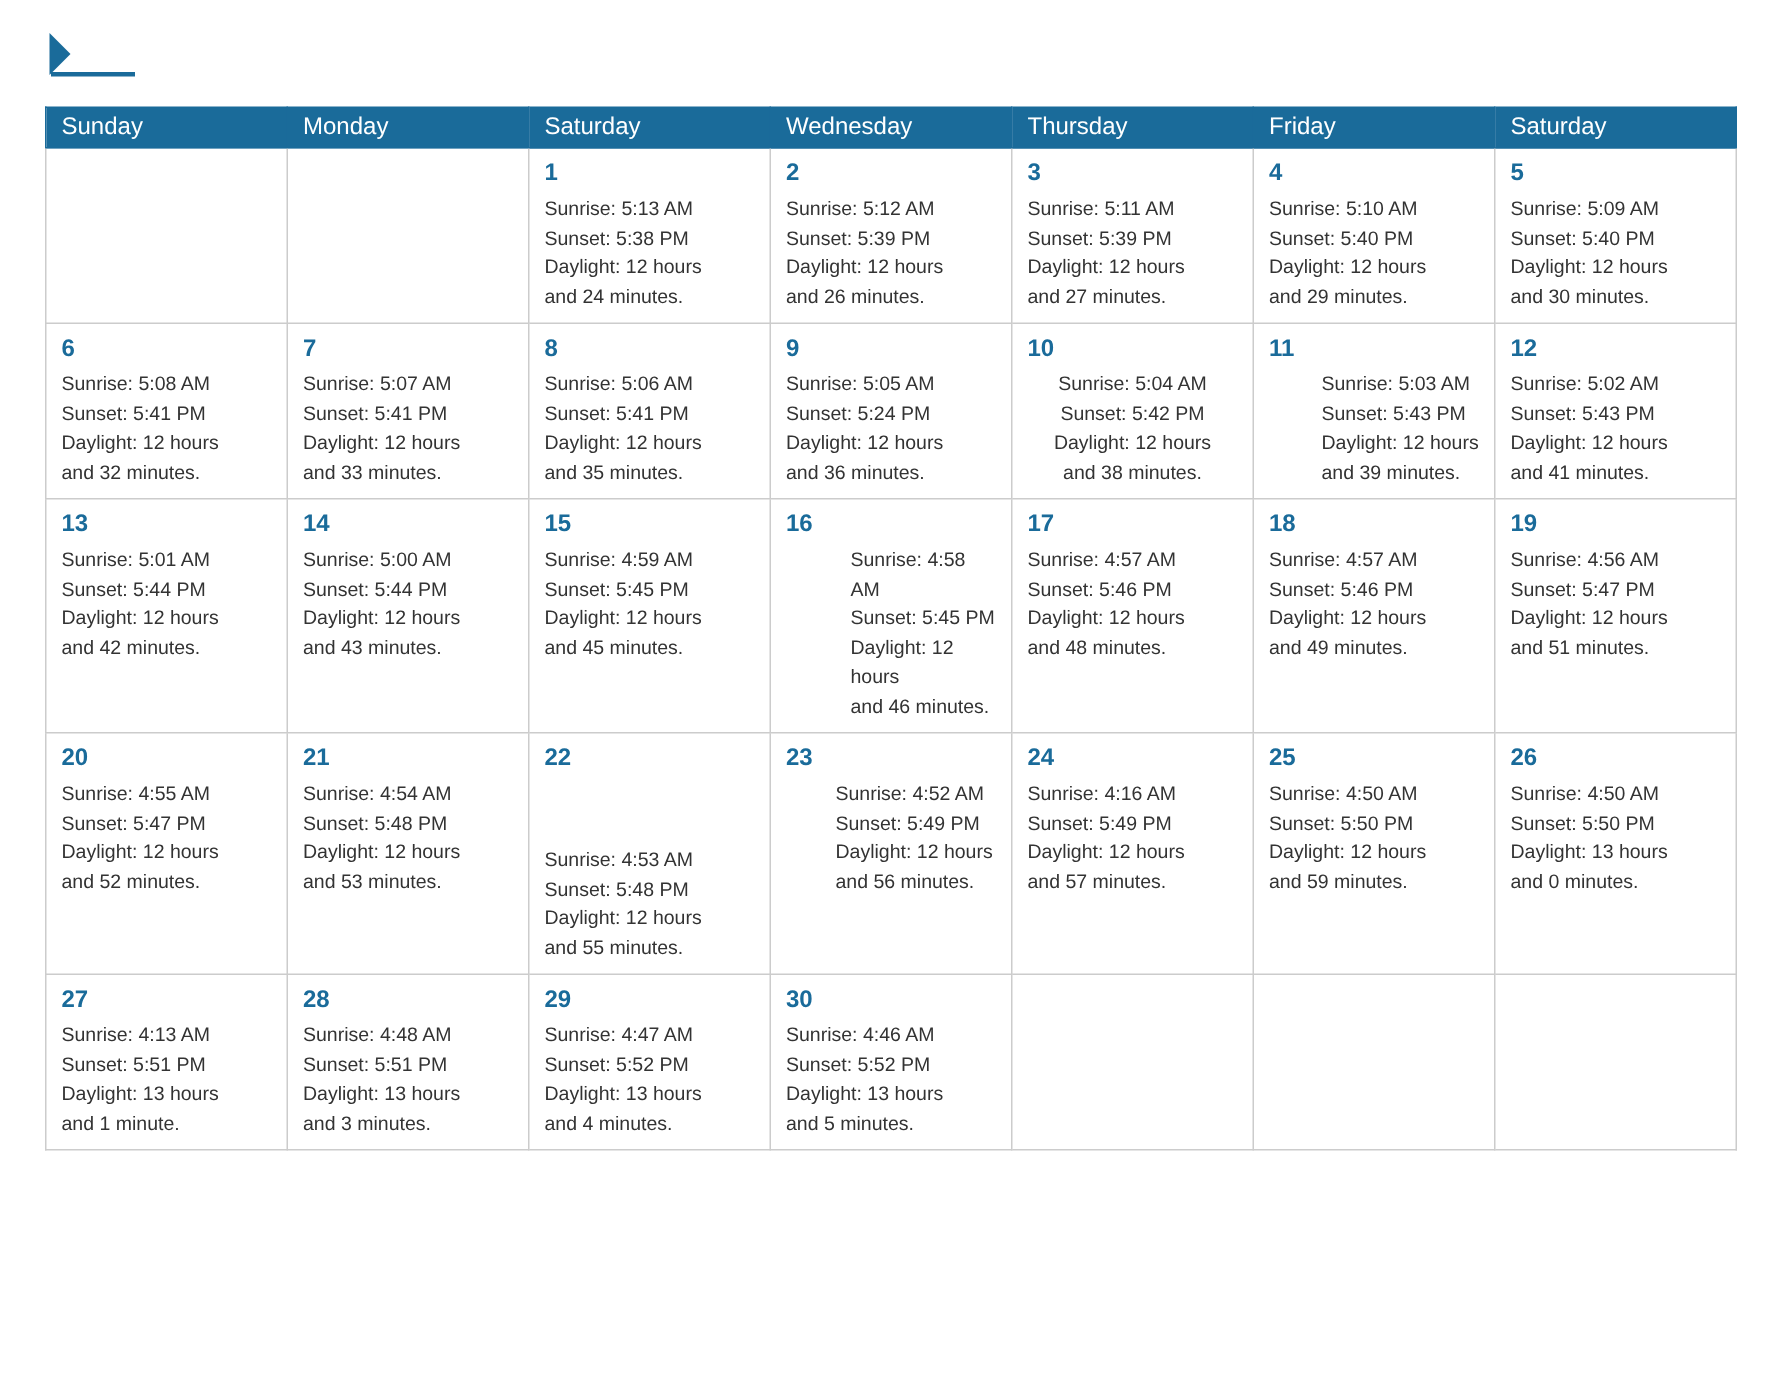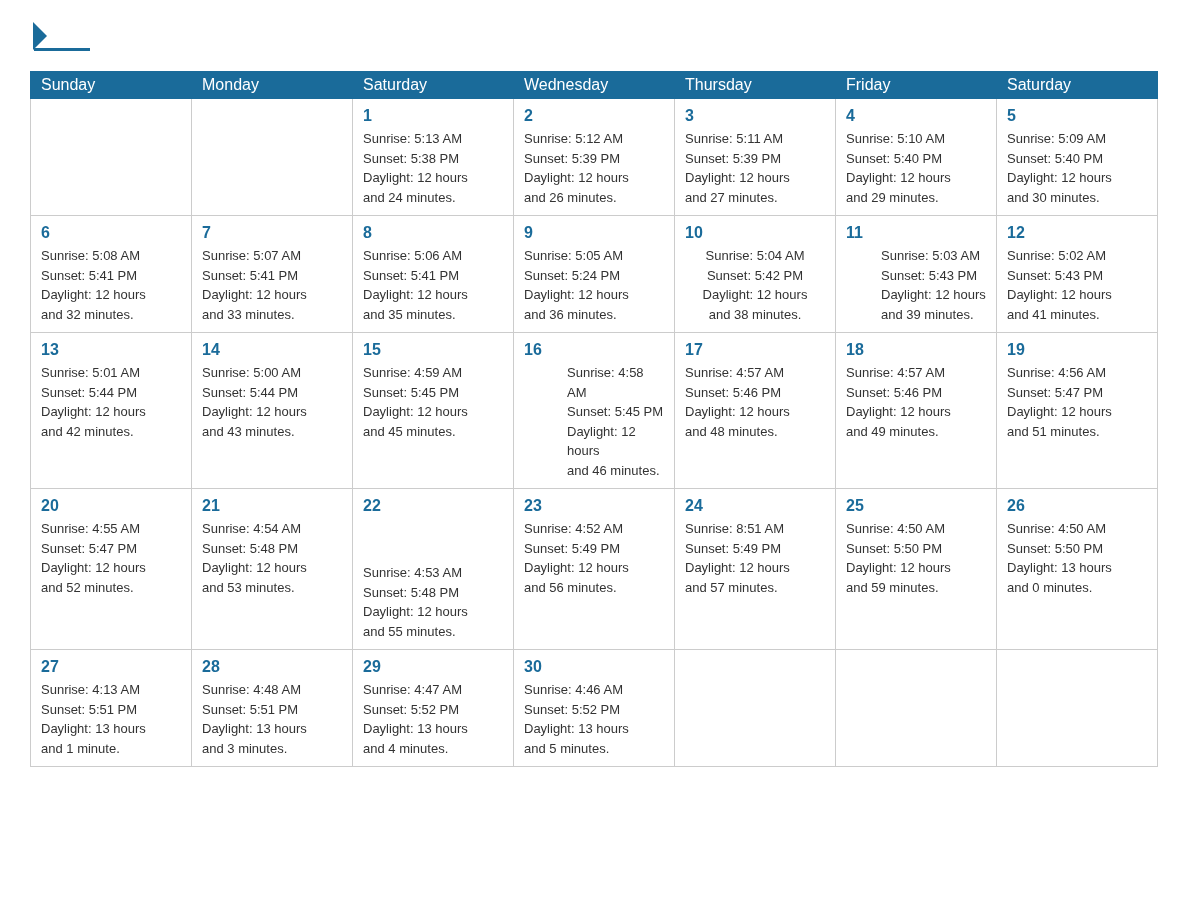--- a/index.html
+++ b/index.html
@@ -290,28 +290,28 @@
         </td>
         <td>
           <div class="day-num">22</div>
           <div class="day-info" style="white-space: pre-line; margin-top: 48px;">Sunrise: 4:53 AM
 Sunset: 5:48 PM
 Daylight: 12 hours
 and 55 minutes.</div>
         </td>
         <td>
           <div class="day-num">23</div>
-          <div class="day-info" style="white-space: pre-line;">Sunrise: 4:52 AM
+          <div class="day-info" style="white-space: pre-line; margin-left: 33px;">Sunrise: 4:52 AM
 Sunset: 5:49 PM
 Daylight: 12 hours
 and 56 minutes.</div>
         </td>
         <td>
           <div class="day-num">24</div>
-          <div class="day-info" style="white-space: pre-line;">Sunrise: 8:51 AM
+          <div class="day-info" style="white-space: pre-line;">Sunrise: 4:16 AM
 Sunset: 5:49 PM
 Daylight: 12 hours
 and 57 minutes.</div>
         </td>
         <td>
           <div class="day-num">25</div>
           <div class="day-info" style="white-space: pre-line;">Sunrise: 4:50 AM
 Sunset: 5:50 PM
 Daylight: 12 hours
 and 59 minutes.</div>

